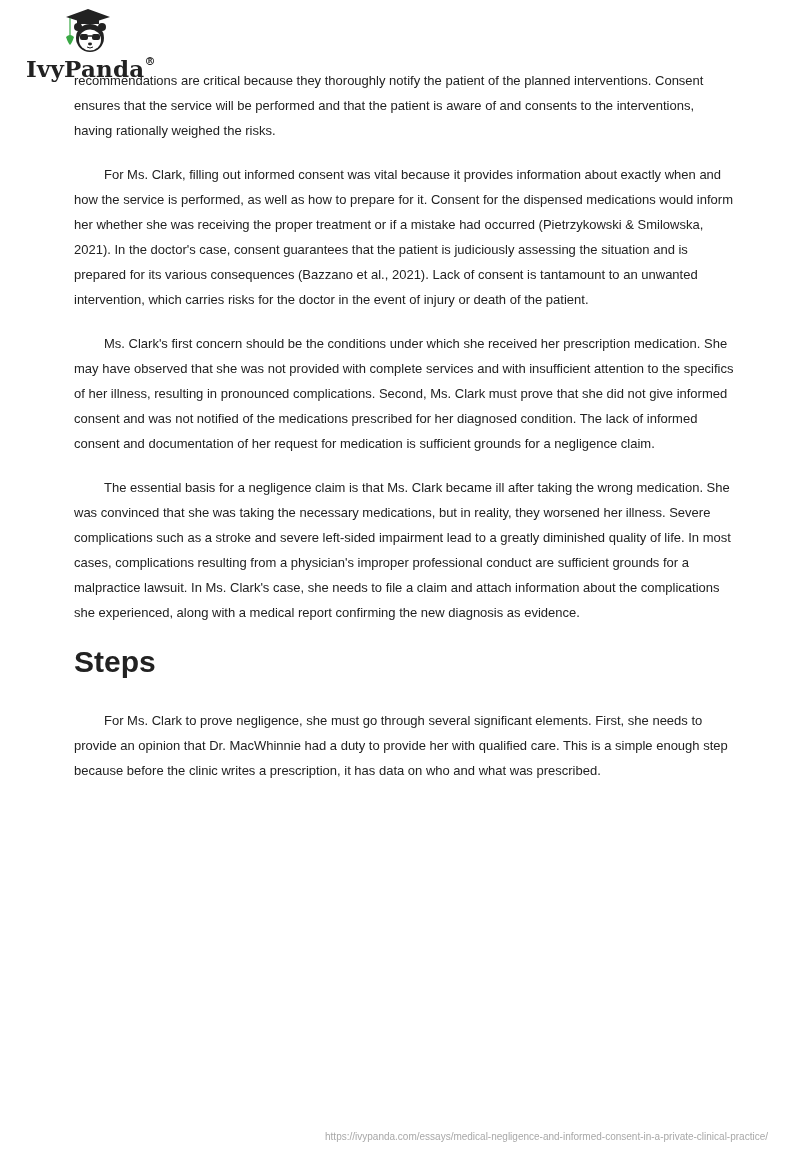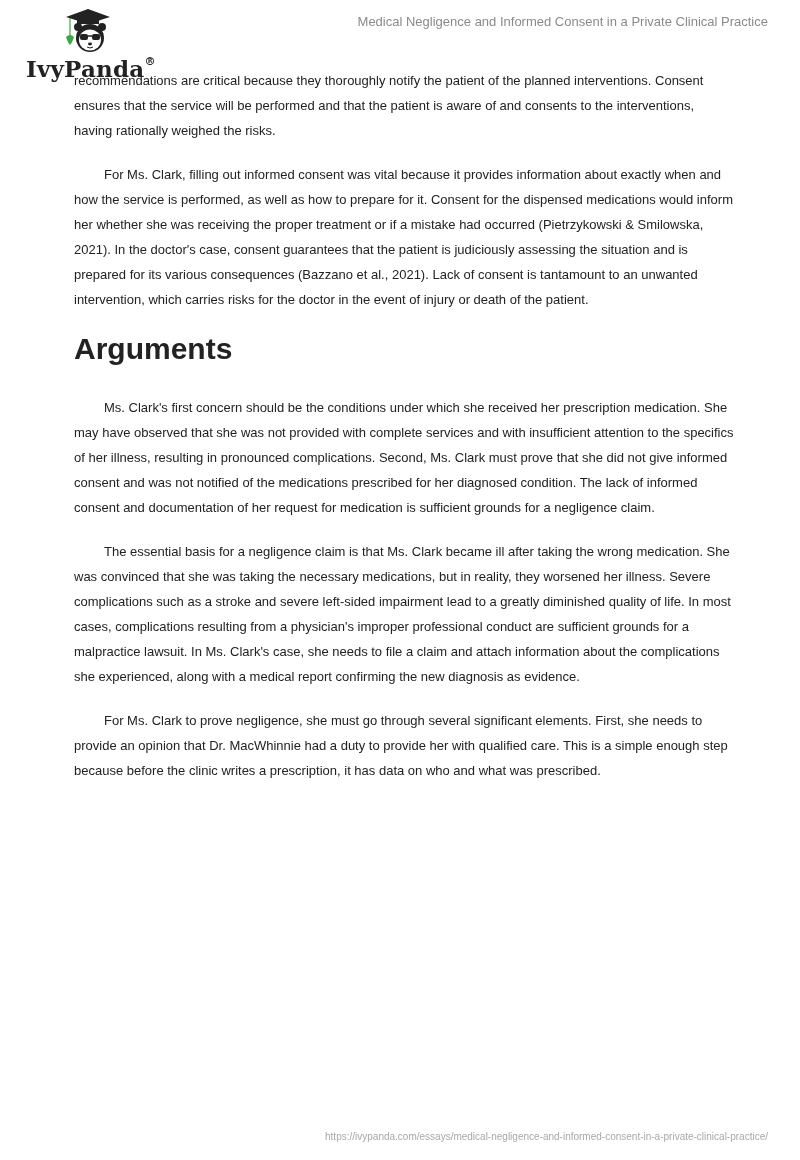--- a/index.html
+++ b/index.html
@@ -37,25 +37,24 @@
 
       <rect x="17" y="27" width="8" height="6" rx="2" fill="#222"></rect>
       <rect x="29" y="27" width="8" height="6" rx="2" fill="#222"></rect>
       <line x1="25" y1="29" x2="29" y2="29" stroke="#222" stroke-width="1.5"></line>
 
       <ellipse cx="27" cy="37" rx="2" ry="1.4" fill="#222"></ellipse>
       <path d="M24,40 Q27,42 30,40" stroke="#222" stroke-width="1" fill="none"></path>
     </svg>
     <span class="logo-text"><span>IvyPanda</span><sup>®</sup></span>
   </div>
-  <div class="doc-title">Medical Negligence and Informed Consent in a Private Clinical Practice</div>
 </div>
 
 <div class="content">
   <p>recommendations are critical because they thoroughly notify the patient of the planned interventions. Consent ensures that the service will be performed and that the patient is aware of and consents to the interventions, having rationally weighed the risks.</p>
   <p class="indent">For Ms. Clark, filling out informed consent was vital because it provides information about exactly when and how the service is performed, as well as how to prepare for it. Consent for the dispensed medications would inform her whether she was receiving the proper treatment or if a mistake had occurred (Pietrzykowski &amp; Smilowska, 2021). In the doctor's case, consent guarantees that the patient is judiciously assessing the situation and is prepared for its various consequences (Bazzano et al., 2021). Lack of consent is tantamount to an unwanted intervention, which carries risks for the doctor in the event of injury or death of the patient.</p>
-  <h2>Arguments</h2>
   <p class="indent">Ms. Clark's first concern should be the conditions under which she received her prescription medication. She may have observed that she was not provided with complete services and with insufficient attention to the specifics of her illness, resulting in pronounced complications. Second, Ms. Clark must prove that she did not give informed consent and was not notified of the medications prescribed for her diagnosed condition. The lack of informed consent and documentation of her request for medication is sufficient grounds for a negligence claim.</p>
   <p class="indent">The essential basis for a negligence claim is that Ms. Clark became ill after taking the wrong medication. She was convinced that she was taking the necessary medications, but in reality, they worsened her illness. Severe complications such as a stroke and severe left-sided impairment lead to a greatly diminished quality of life. In most cases, complications resulting from a physician's improper professional conduct are sufficient grounds for a malpractice lawsuit. In Ms. Clark's case, she needs to file a claim and attach information about the complications she experienced, along with a medical report confirming the new diagnosis as evidence.</p>
+  <h2>Steps</h2>
   <p class="indent">For Ms. Clark to prove negligence, she must go through several significant elements. First, she needs to provide an opinion that Dr. MacWhinnie had a duty to provide her with qualified care. This is a simple enough step because before the clinic writes a prescription, it has data on who and what was prescribed.</p>
 </div>
 
 <div class="footer-url">https://ivypanda.com/essays/medical-negligence-and-informed-consent-in-a-private-clinical-practice/</div>
 
 </body></html>

